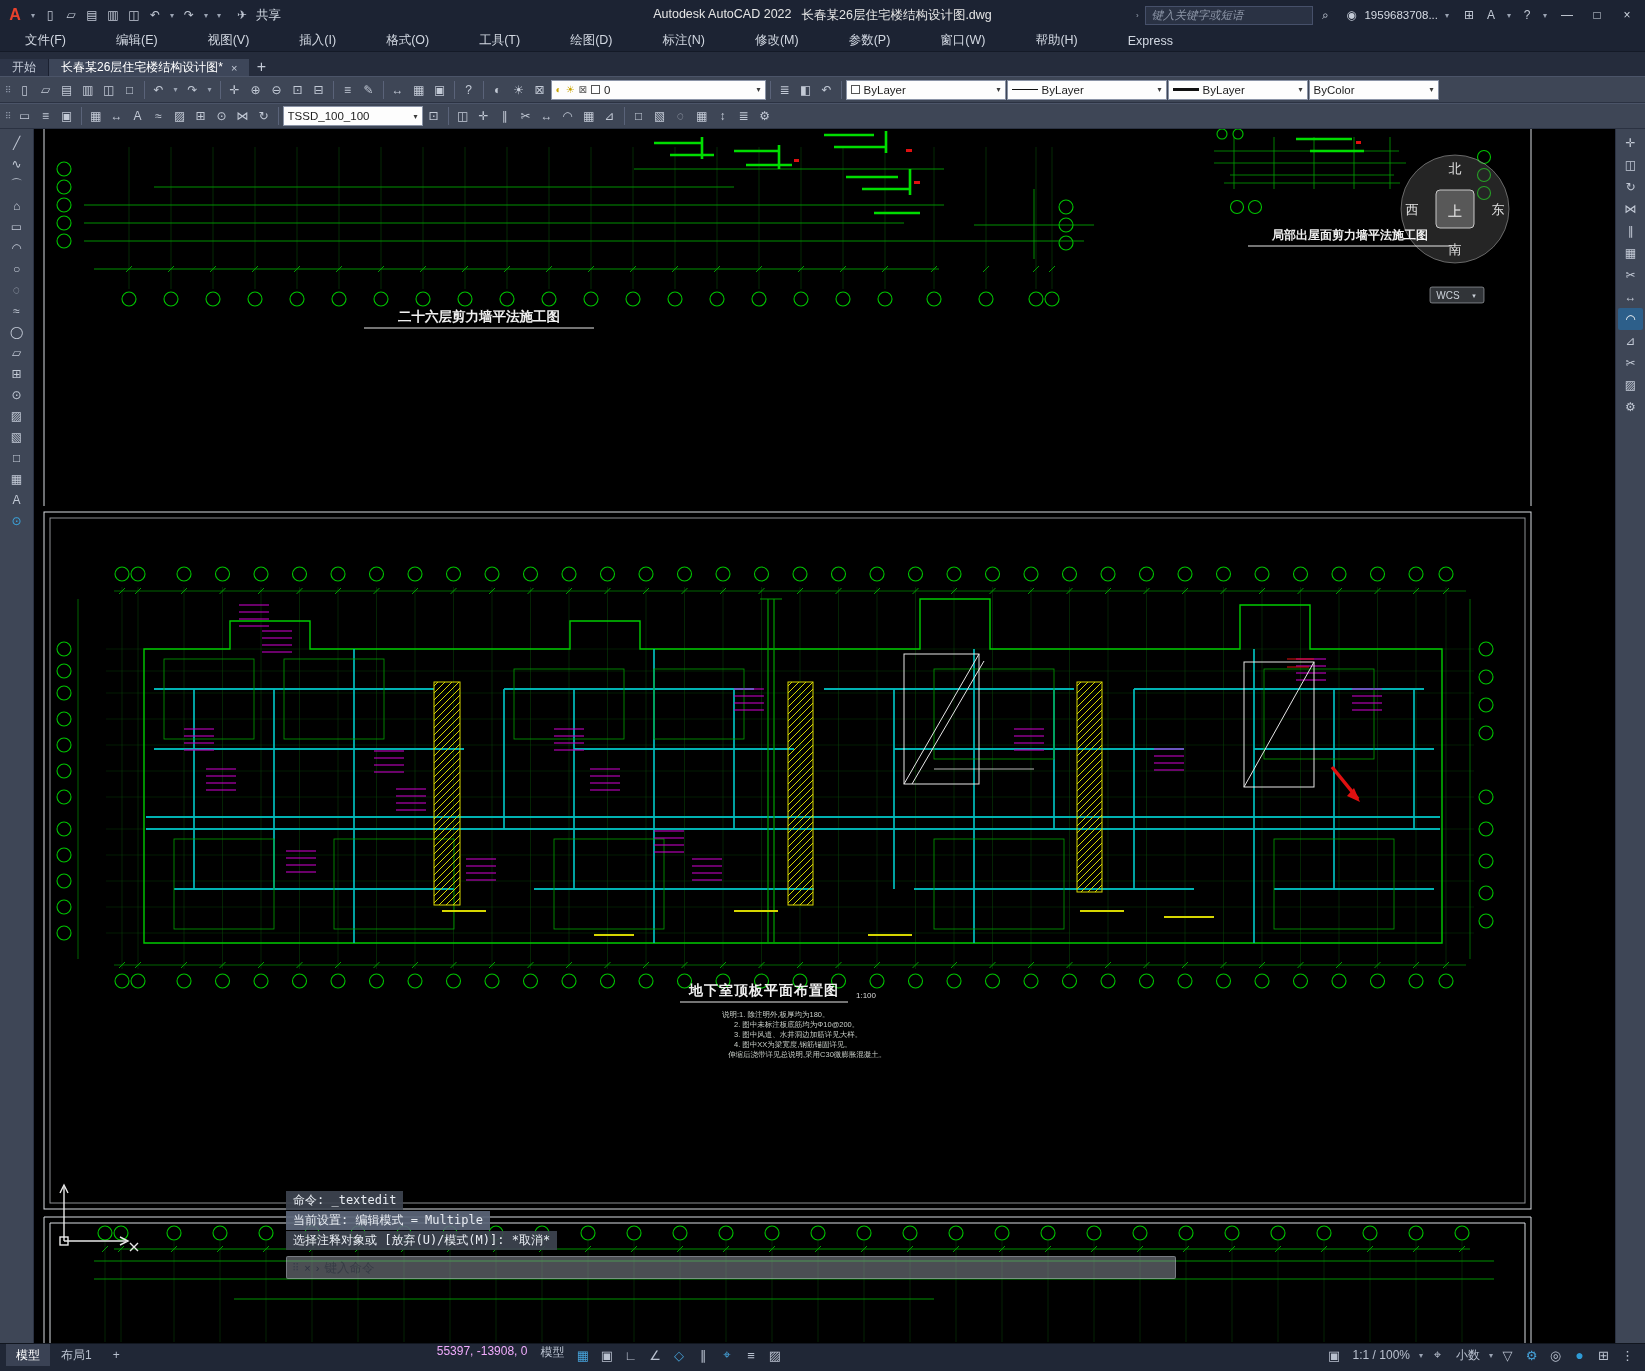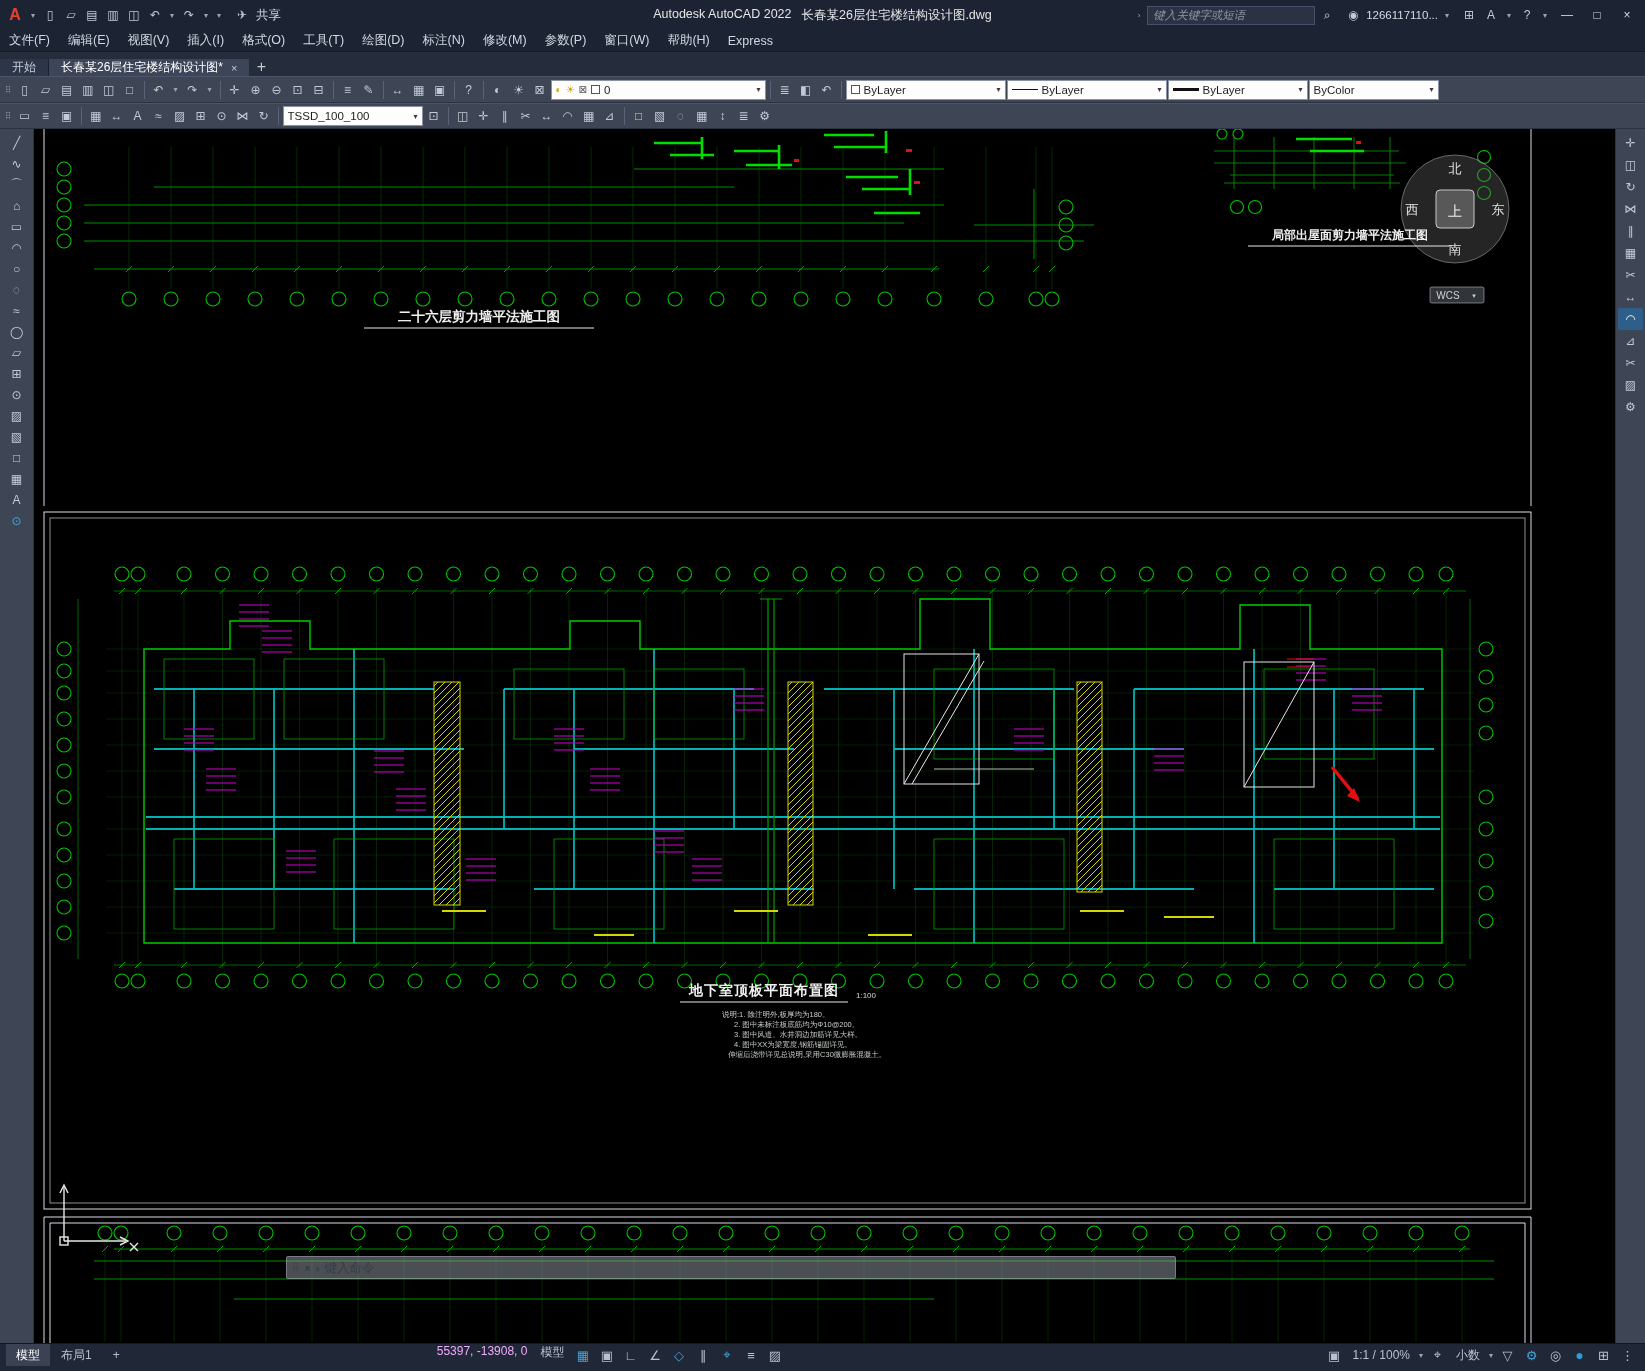--- a/index.html
+++ b/index.html
@@ -13,21 +13,21 @@
 .share{display:flex;align-items:center;gap:4px;padding:0 6px;color:#cfd6e0}
 .tb-title{position:absolute;left:50%;transform:translateX(-50%);display:flex;gap:10px;white-space:nowrap;color:#e5e5e5}
 .tb-right{margin-left:auto;display:flex;align-items:center;gap:2px}
 .searchbox{width:168px;height:19px;background:#2a3244;border:1px solid #46506a;display:flex;align-items:center;padding:0 5px}
 .searchbox input{flex:1;background:transparent;border:0;outline:0;color:#cfd6e0;font-size:11.5px;font-style:italic}
 .searchbox input::placeholder{color:#8d96a8}
 .account{display:flex;align-items:center;gap:3px;padding:0 4px;font-size:11.5px}
 .winbtn{min-width:28px;height:24px;display:flex;align-items:center;justify-content:center;color:#cfd6e0;font-size:12px}
 
 .menubar{height:22px;background:#1c2333;display:flex;align-items:center;color:#d2d8e2;font-size:12.5px;flex:0 0 auto;border-bottom:1px solid #141a27}
-.mi{padding:0 9px;height:100%;display:flex;align-items:center}
+.mi{padding:0 25px;height:100%;display:flex;align-items:center}
 
 .tabbar{height:24px;background:#252c3c;display:flex;align-items:flex-end;flex:0 0 auto}
 .ftab{padding:0 12px;font-size:12px;display:flex;align-items:center;gap:8px}
 .ftab.start{background:#2d3548;color:#c7cedb;border-right:1px solid #1a2030}
 .ftab.doc{background:#3d4659;color:#fff}
 .ftab .x{font-size:11px;color:#c3cad6}
 .newtab{width:24px;display:flex;align-items:center;justify-content:center;color:#c3cad6}
 
 .toolbar{height:27px;background:#3e4656;display:flex;align-items:center;padding:0 3px;gap:1px;border-top:1px solid #4b5468;border-bottom:1px solid #2b3242;flex:0 0 auto}
 .toolbar.r2{height:26px}
@@ -100,21 +100,21 @@
       <span>长春某26层住宅楼结构设计图.dwg</span>
     </div>
     <div class="tb-right">
       <span class="ticon sm">›</span>
       <span class="searchbox">
         <input placeholder="键入关键字或短语" style="">
       </span>
       <span class="ticon">⌕</span>
       <span class="account">
         <span class="ticon">◉</span>
-        <span>1266117110...</span>
+        <span>1959683708...</span>
         <span class="ticon sm">▾</span>
       </span>
       <span class="ticon">⊞</span>
       <span class="ticon">A</span>
       <span class="ticon sm">▾</span>
       <span class="ticon">?</span>
       <span class="ticon sm">▾</span>
       <span class="winbtn">—</span>
       <span class="winbtn">□</span>
       <span class="winbtn">×</span>
@@ -969,20 +969,25 @@
         <g fill="none" stroke="#e8e8e8" stroke-width="1.4">
           <line x1="30" y1="1112" x2="30" y2="1058"></line>
             <path d="M26 1064 L30 1056 L34 1064"></path>
           <line x1="30" y1="1112" x2="92" y2="1112"></line>
             <path d="M86 1108 L94 1112 L86 1116"></path>
           <rect x="26" y="1108" width="8" height="8"></rect>
           <path d="M96 1114 L104 1122 M104 1114 L96 1122"></path>
         </g>
       </svg>
 
+      <div class="cmdpanel">
+        <span class="cmdchip">命令: _textedit</span>
+        <span class="cmdchip hl">当前设置: 编辑模式 = Multiple</span>
+        <span class="cmdchip">选择注释对象或 [放弃(U)/模式(M)]: *取消*</span>
+      </div>
 
       <div class="cmdbar">
         <span class="cgrip">⠿</span>
         <span class="cbtn">×</span>
         <span class="cbtn">›</span>
         <input placeholder="键入命令" style="">
       </div>
     </div>
 
     <div class="rbar">

